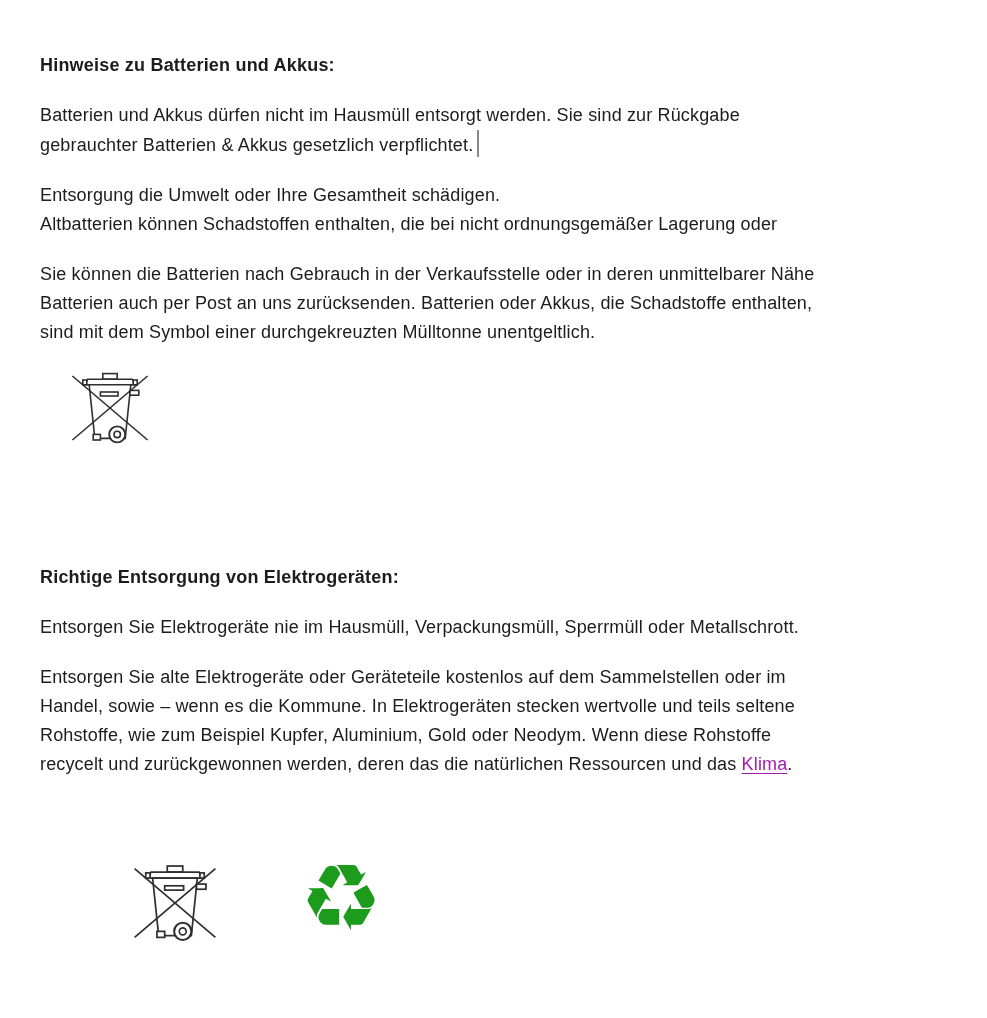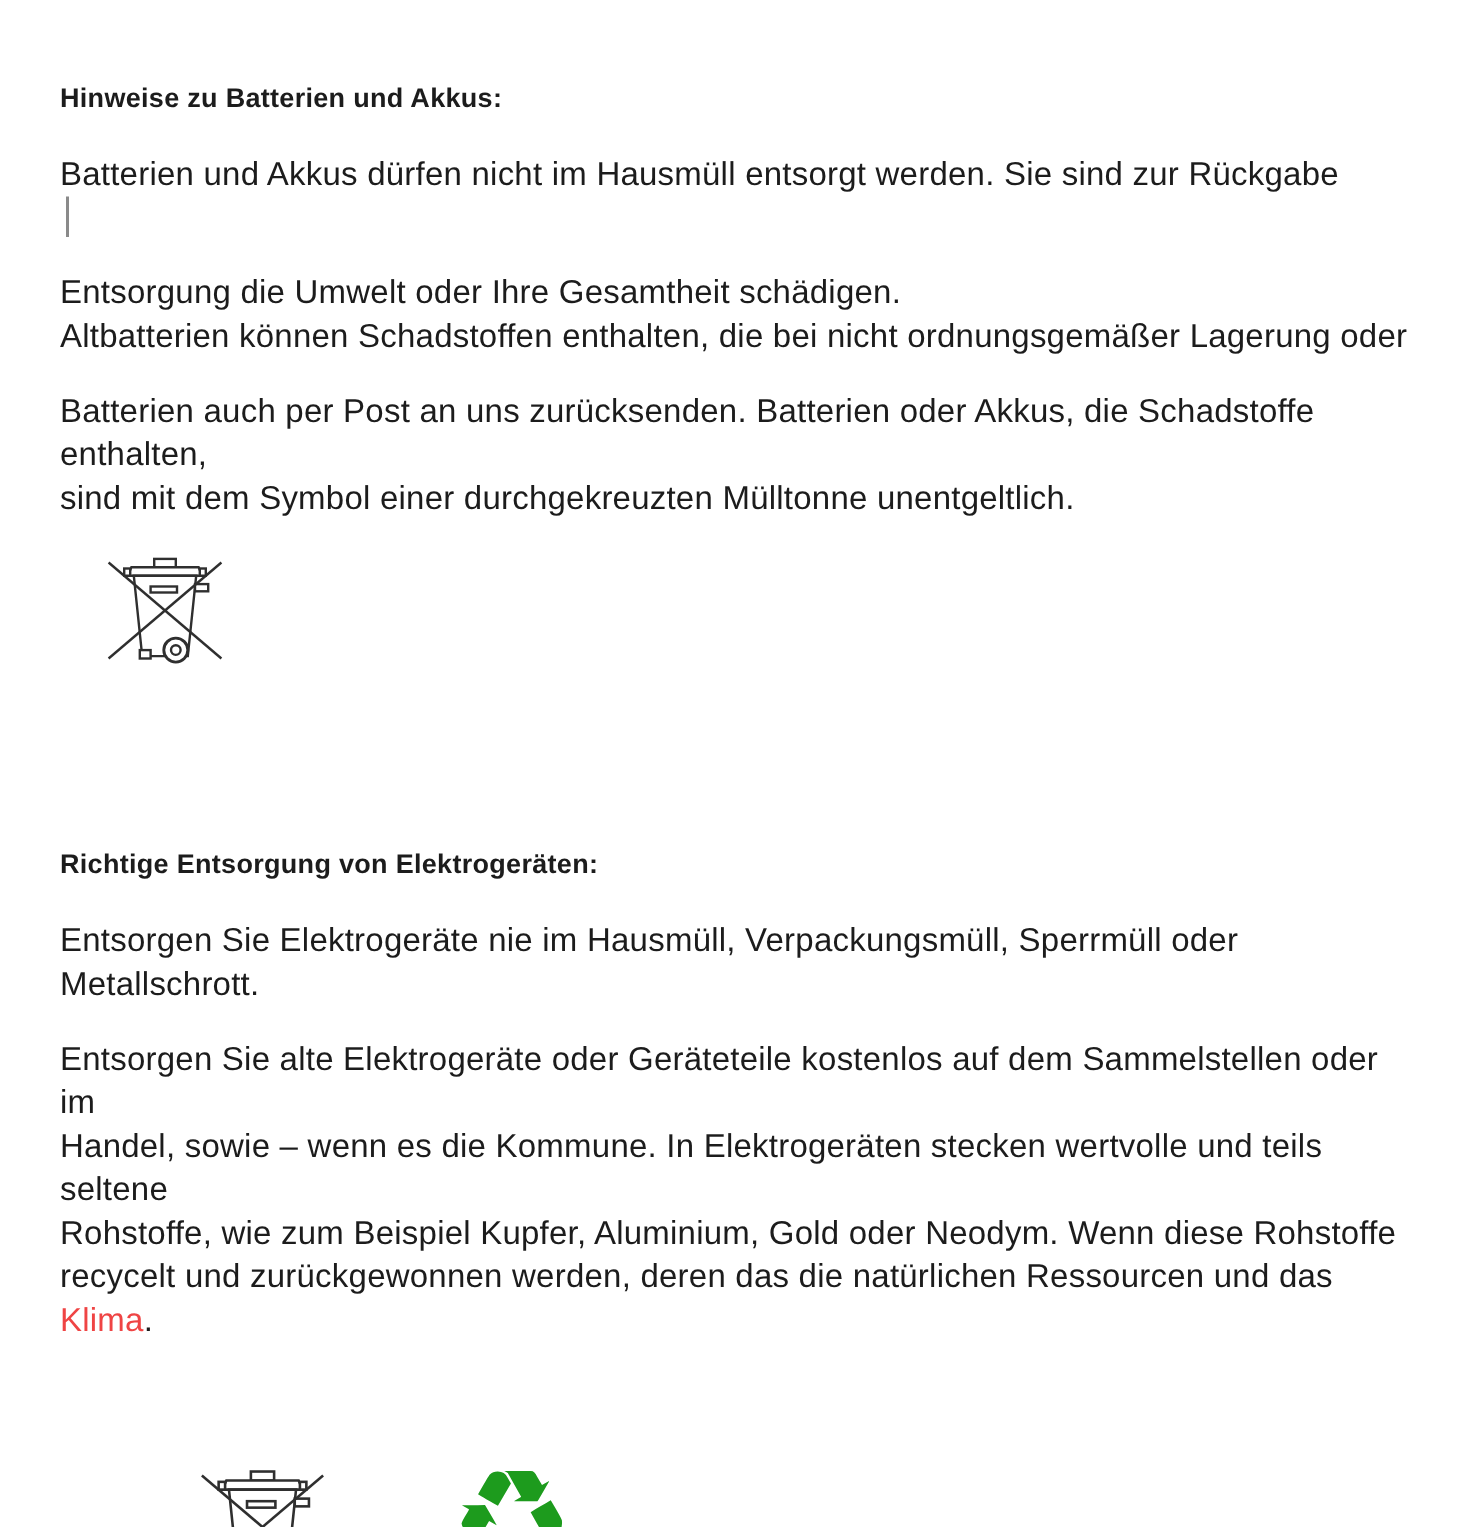--- a/index.html
+++ b/index.html
@@ -18,36 +18,37 @@
     margin-top: 13px;
   }
   .doc-heading {
     font-size: 18px;
     line-height: 29px;
     font-weight: 700;
     letter-spacing: 0.2px;
     margin: 0 0 21px 0;
   }
   .para {
-    font-size: 22px;
+    font-size: 18px;
     line-height: 29px;
     letter-spacing: 0.15px;
     margin: 0 0 21px 0;
   }
   .line { display: block; }
   .caret {
     display: inline-block;
     width: 1.5px;
     height: 27px;
     background: #8a8a8a;
     margin-left: 4px;
     vertical-align: -6px;
   }
   .doc-link {
-    color: #ef4444;
+    color: #a21caf;
+    text-decoration: underline;
     text-underline-offset: 3px;
     cursor: pointer;
   }
   .icon-weee-small {
     margin: 20px 0 115px 30px;
     width: 80px;
     height: 80px;
   }
   .icon-row-bottom {
     margin-top: 80px;
@@ -76,29 +77,30 @@
 </head>
 <body>
 
 <main class="doc">
 
   <section>
     <h2 class="doc-heading">Hinweise zu Batterien und Akkus:</h2>
 
     <p class="para">
       <span class="line">Batterien und Akkus dürfen nicht im Hausmüll entsorgt werden. Sie sind zur Rückgabe</span>
-      <span class="line"><span class="caret"></span></span>
+      <span class="line"><span>gebrauchter Batterien &amp; Akkus gesetzlich verpflichtet.</span><span class="caret"></span></span>
     </p>
 
     <p class="para">
       <span class="line">Entsorgung die Umwelt oder Ihre Gesamtheit schädigen.</span>
       <span class="line">Altbatterien können Schadstoffen enthalten, die bei nicht ordnungsgemäßer Lagerung oder</span>
     </p>
 
     <p class="para">
+      <span class="line">Sie können die Batterien nach Gebrauch in der Verkaufsstelle oder in deren unmittelbarer Nähe</span>
       <span class="line">Batterien auch per Post an uns zurücksenden. Batterien oder Akkus, die Schadstoffe enthalten,</span>
       <span class="line">sind mit dem Symbol einer durchgekreuzten Mülltonne unentgeltlich.</span>
     </p>
 
     <div class="icon-weee-small">
       <svg viewBox="0 0 100 100" width="80" height="80" aria-hidden="true">
         <rect class="fl" x="41" y="7" width="18" height="7"></rect>
         <polygon class="fl" points="19,21 22,14 78,14 81,21"></polygon>
         <rect class="fl" x="16" y="15" width="5" height="6"></rect>
         <rect class="fl" x="79" y="15" width="5" height="6"></rect>

